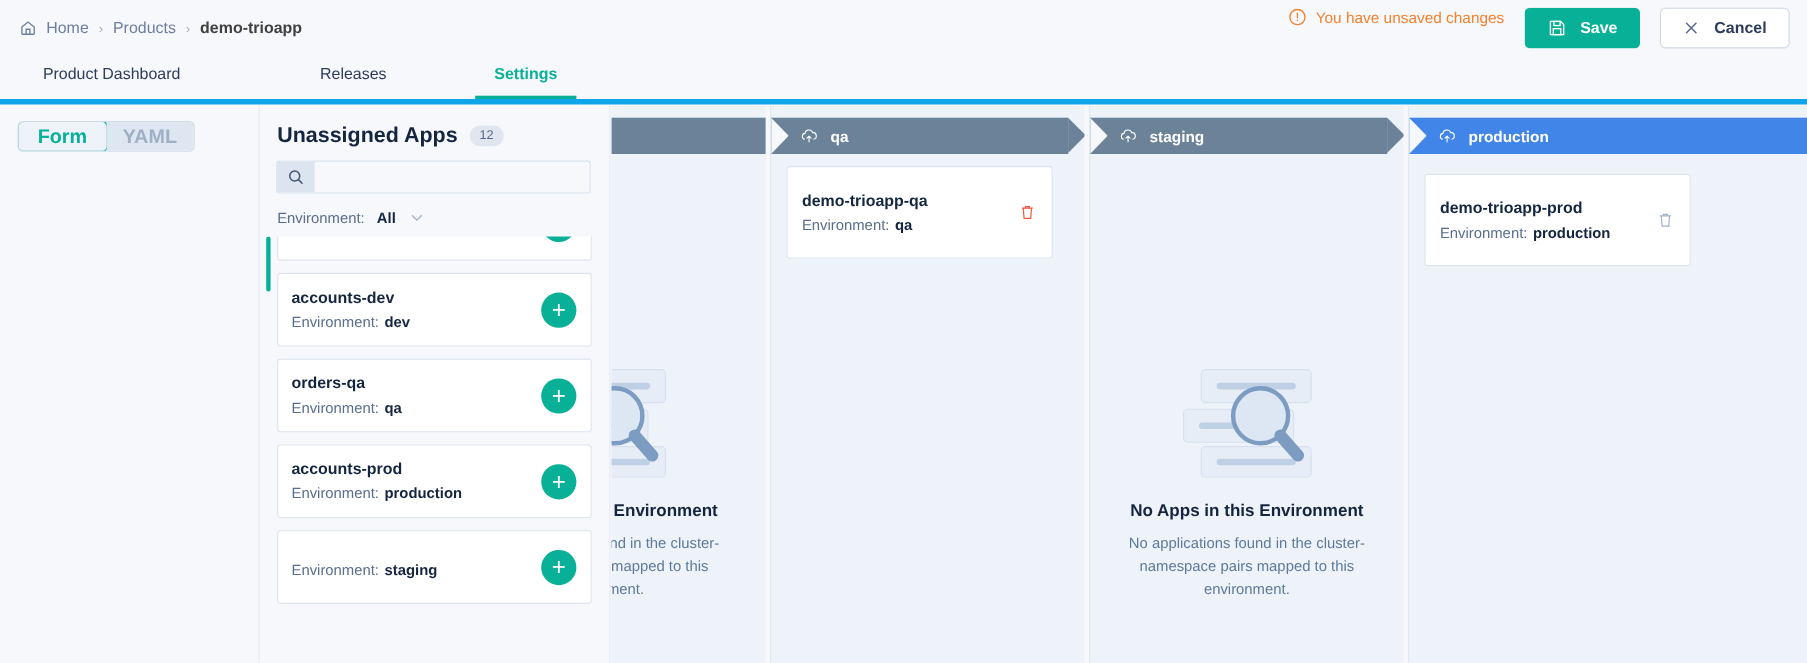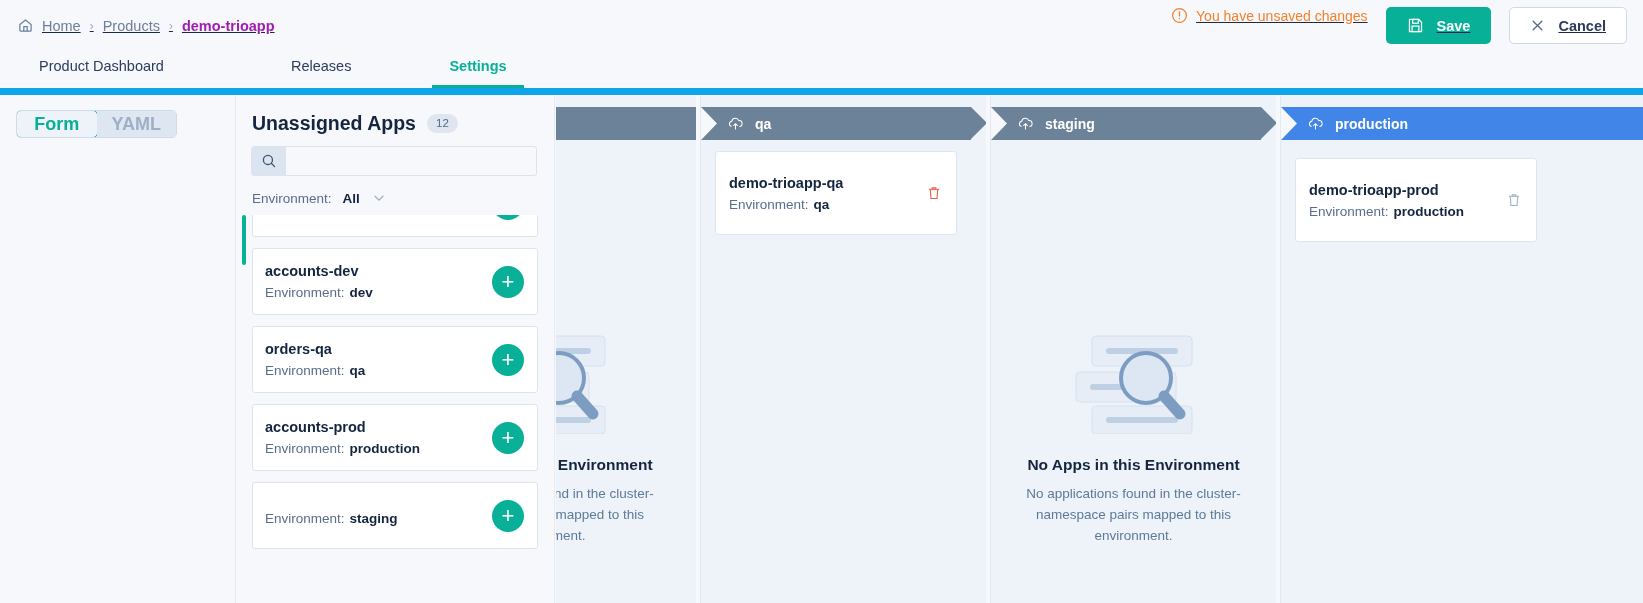--- a/index.html
+++ b/index.html
@@ -9,30 +9,30 @@
     overflow: hidden;
     background: #f7f8fc;
     font-family: "Liberation Sans", sans-serif;
     color: #1b2a4a;
   }
 
   
   .topbar {
     position: absolute; top: 0; left: 0; width: 1643px; height: 51px;
     background: #f7f8fc;
-    display: flex; align-items: center; text-decoration: underline;
+    display: flex; align-items: center;
   }
   .breadcrumb {
     display: flex; align-items: center; gap: 9px;
     padding-left: 18px; font-size: 14.5px;
   }
   .bc-home-icon { display: inline-flex; align-items: center; }
   .bc-link { color: #6c7f9e; font-weight: 400; }
   .bc-sep { color: #9eadc4; font-size: 12px; }
-  .bc-current { color: #a21caf; font-weight: 700; }
+  .bc-current { color: #404040; font-weight: 700; }
 
   .topbar-right {
     margin-left: auto; display: flex; align-items: flex-start;
     gap: 18px; padding-right: 16px;
   }
   .unsaved {
     display: flex; align-items: center; gap: 8px;
     color: #f4812c; font-size: 14px; font-weight: 400;
   }
   .warn-icon { width: 17px; height: 17px; display: block; }
@@ -43,21 +43,21 @@
     border: 1px solid transparent; padding: 0 20px;
   }
   .btn-save { background: #07b097; color: #ffffff; min-width: 95px; }
   .btn-cancel { background: #ffffff; color: #2b3c5c; border-color: #cfd8e6; min-width: 105px; }
   .btn svg { display: block; }
 
   
   .tabs {
     position: absolute; top: 51px; left: 0; width: 1643px; height: 44px;
     background: #f7f8fc; display: flex; align-items: flex-end;
-    border-bottom: 7px solid #0ea5e9;
+    border-bottom: 5px solid #0ea5e9;
   }
   .tab {
     height: 44px; display: flex; align-items: center; justify-content: center;
     font-size: 14.5px; color: #2b3c5c; cursor: pointer;
     padding: 0 6px; position: relative;
   }
   .tab.active { color: #07b097; font-weight: 700; }
   .tab.active::after {
     content: ""; position: absolute; left: -11px; right: -11px; bottom: 0;
     height: 3px; background: #07b097;

